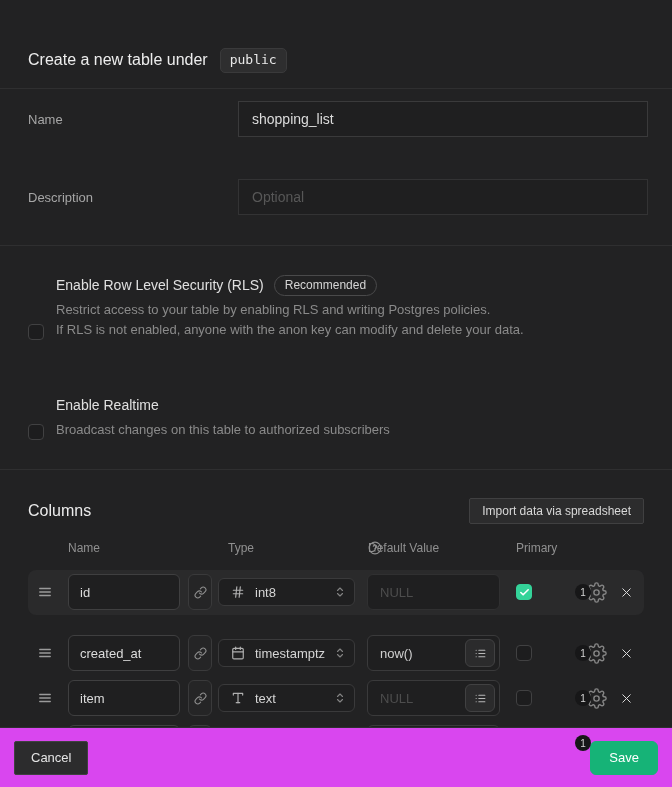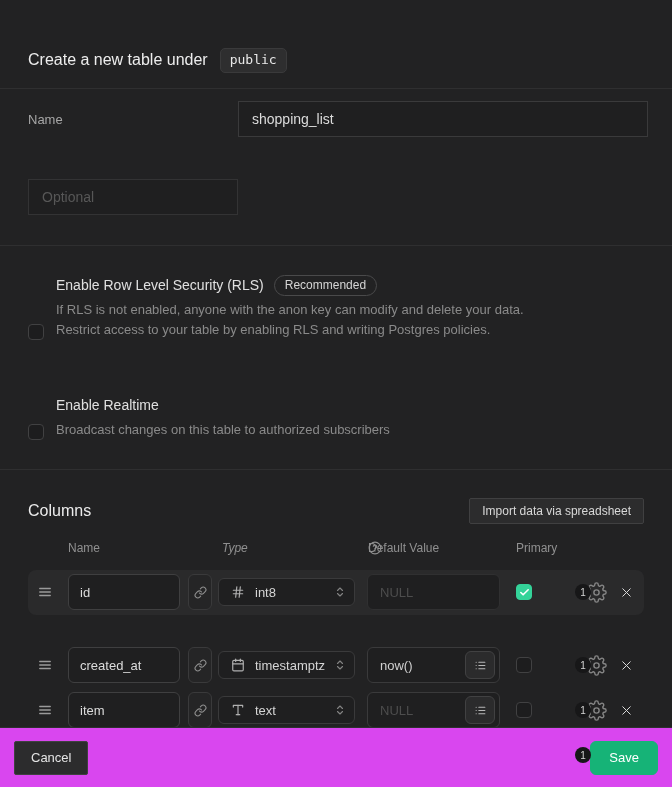--- a/index.html
+++ b/index.html
@@ -60,24 +60,24 @@
   .columns-title { font-size:16px; color:#ececec; font-weight:400; }
   .btn {
     display:inline-flex; align-items:center; justify-content:center;
     background:#2c2c2d; border:1px solid #404041; border-radius:2px;
     color:#d8d8d8; cursor:pointer; font-family:inherit;
   }
   .import-btn { height:26px; padding:0 12px; font-size:12px; }
 
   .col-headers { position:relative; height:16px; margin-top:17px; font-size:12px; color:#909090; }
   .col-headers span { position:absolute; top:0; white-space:nowrap; display:inline-flex; align-items:center; gap:6px; }
-  .ch-name { left:40px; } .ch-type { left:194px;font-style:italic; } .ch-default { left:340px; } .ch-primary { left:488px; }
+  .ch-name { left:40px; } .ch-type { left:200px; } .ch-default { left:340px; } .ch-primary { left:488px; }
 
   .pk-panel { margin-top:13px; background:#2a2a2b; border-radius:8px; padding:4px 0 5px; }
-  .other-rows { margin-top:32px; }
+  .other-rows { margin-top:20px; }
   .col-row { display:flex; align-items:center; height:36px; }
   .other-rows .col-row + .col-row { margin-top:9px; }
 
   .drag-handle { flex:none; width:14px; margin-left:10px; color:#9a9a9a; cursor:grab; display:flex; }
   .row-name-input {
     flex:none; width:112px; height:36px; margin-left:16px;
     background:#1f1f20; border:1px solid #3f3f40; border-radius:6px;
     color:#dcdcdc; font-size:13px; padding:0 11px; outline:none;
   }
   .link-btn {
@@ -138,35 +138,36 @@
     <span class="hdr-title">Create a new table under</span>
     <span class="code-badge">public</span>
   </div>
 
   <div class="form-sec">
     <div class="field-row">
       <label class="field-label">Name</label>
       <input class="text-input" type="text" value="shopping_list" style="">
     </div>
     <div class="field-row">
+      <label class="field-label">Description</label>
       <input class="text-input desc-input" type="text" placeholder="Optional" style="">
     </div>
   </div>
 
   <div class="toggles-sec">
     <div class="toggle-item">
       <span class="checkbox"></span>
       <div class="toggle-body">
         <div class="toggle-title-row">
           <span class="toggle-title">Enable Row Level Security (RLS)</span>
           <span class="pill">Recommended</span>
         </div>
         <div class="toggle-desc">
+          <div>Restrict access to your table by enabling RLS and writing Postgres policies.</div>
           <div>If RLS is not enabled, anyone with the anon key can modify and delete your data.</div>
-          <div>Restrict access to your table by enabling RLS and writing Postgres policies.</div>
         </div>
       </div>
     </div>
     <div class="toggle-item">
       <span class="checkbox"></span>
       <div class="toggle-body">
         <div class="toggle-title-row">
           <span class="toggle-title">Enable Realtime</span>
         </div>
         <div class="toggle-desc">

